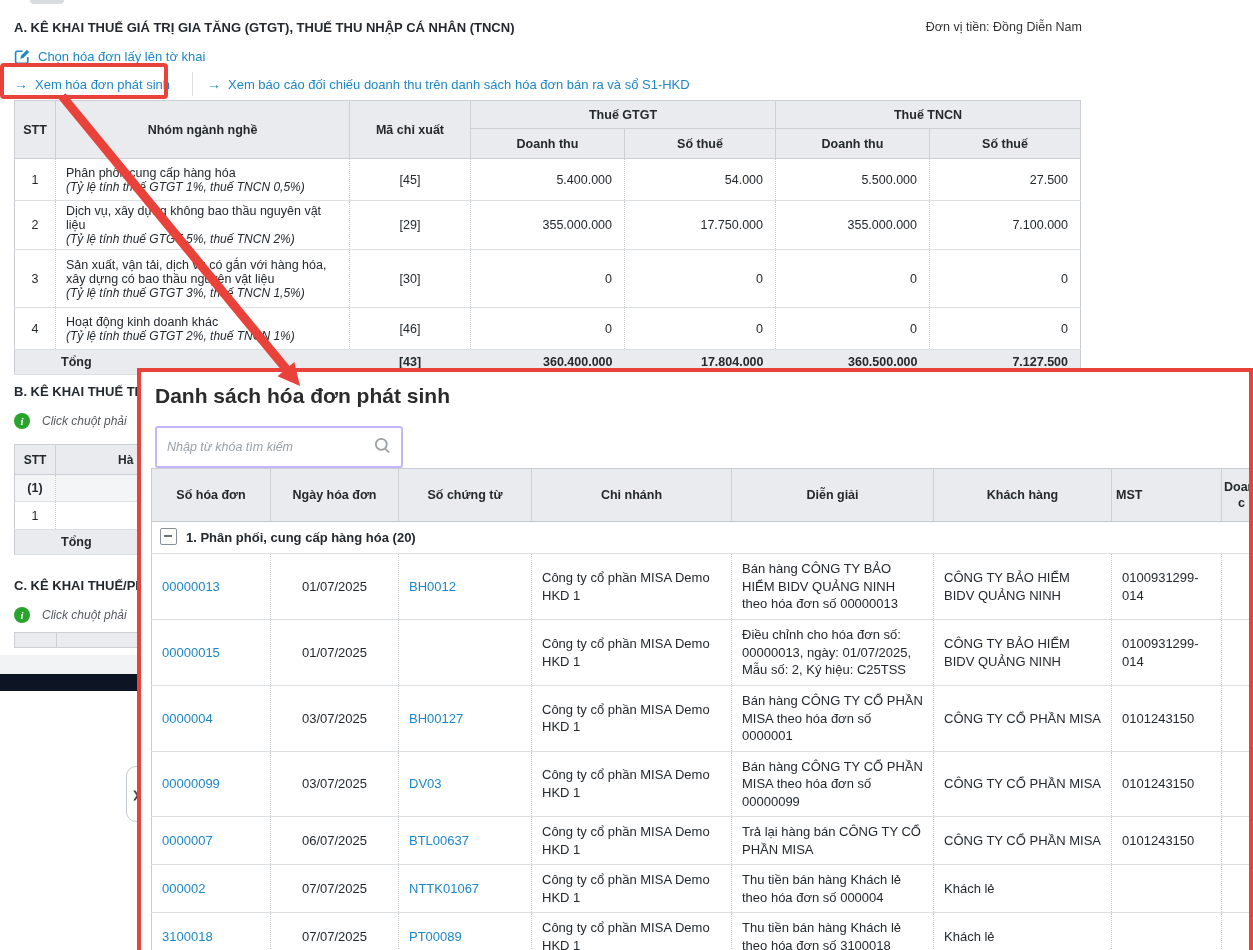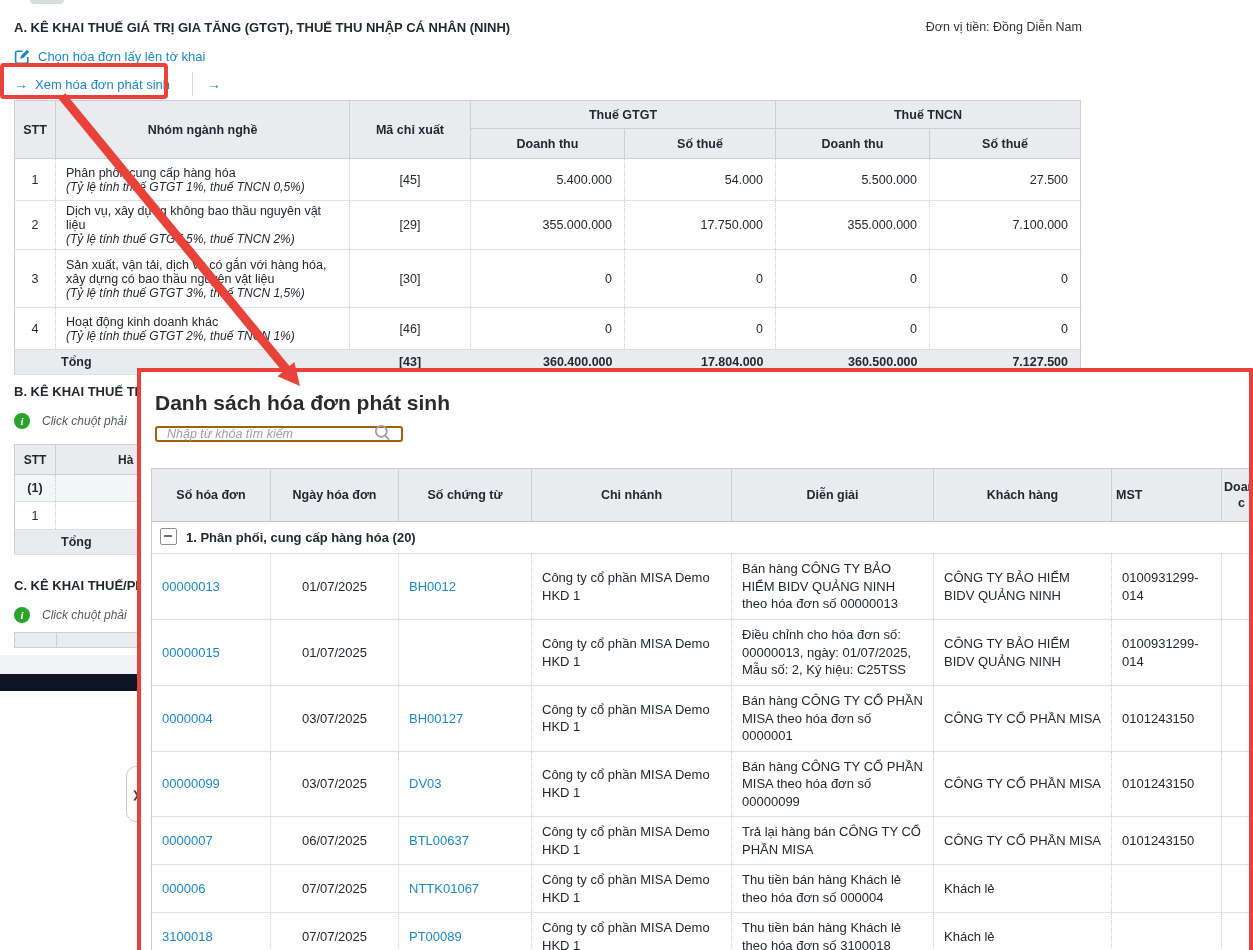--- a/index.html
+++ b/index.html
@@ -50,22 +50,22 @@
   .navy-bar{left:0;top:674px;width:205px;height:17px;background:#0d1524;}
 
   
   .edge-tab{left:126px;top:766px;width:18px;height:54px;background:#fff;border:1px solid #c6cbd0;
             border-radius:10px 0 0 10px;display:flex;align-items:center;justify-content:center;
             color:#444;font-size:10px;z-index:5;cursor:pointer;}
 
   
   .popup{left:137px;top:368px;width:1116px;height:590px;background:#fff;border:4px solid #e8423a;border-bottom:none;
          box-sizing:border-box;overflow:hidden;z-index:10;}
-  .pp-title{position:absolute;left:14px;top:12px;font-size:21px;font-weight:700;color:#2b2b2b;margin-top:7px;}
-  .pp-search{position:absolute;left:14px;top:54px;width:248px;height:16px;border:2px solid #a16207;border-radius:3px;
+  .pp-title{position:absolute;left:14px;top:12px;font-size:21px;font-weight:700;color:#2b2b2b;}
+  .pp-search{position:absolute;left:14px;top:54px;width:248px;height:42px;border:2px solid #c4b5fd;border-radius:3px;
              box-sizing:border-box;display:flex;align-items:center;background:#fff;}
   .pp-search input{flex:1;border:none;outline:none;font-style:italic;font-size:12.5px;color:#555;padding:0 4px 0 10px;
                    font-family:"Liberation Sans",sans-serif;background:transparent;}
   .pp-search input::placeholder{color:#9aa0a6;font-style:italic;}
   .pp-search .mag{flex:0 0 22px;margin-right:6px;}
   .ptbl-wrap{position:absolute;left:10px;top:96px;}
   .ptbl{width:1130px;font-size:13px;border:1px solid #c9cdd2;}
   .ptbl th{background:#e9ebee;font-weight:700;border-right:1px solid #ccd0d4;border-bottom:1px solid #c3c7cb;
            padding:6px 4px;height:40px;font-size:12.5px;overflow:hidden;}
   .ptbl td{border-bottom:1px solid #dde0e3;border-right:1px dotted #c8ccd0;padding:6px 10px;vertical-align:middle;
@@ -83,38 +83,39 @@
   .red-box{left:0;top:63px;width:168px;height:36px;border:4px solid #e8423a;border-radius:4px;box-sizing:border-box;z-index:50;}
   .arrow-svg{left:0;top:0;width:1253px;height:950px;z-index:40;pointer-events:none;}
 </style>
 </head>
 <body>
 
 <div class="stage">
 
   <div class="abs top-frag"></div>
 
-  <div class="abs a-title">A. KÊ KHAI THUẾ GIÁ TRỊ GIA TĂNG (GTGT), THUẾ THU NHẬP CÁ NHÂN (NINH)</div>
+  <div class="abs a-title">A. KÊ KHAI THUẾ GIÁ TRỊ GIA TĂNG (GTGT), THUẾ THU NHẬP CÁ NHÂN (TNCN)</div>
   <div class="abs a-cur">Đơn vị tiền: Đồng Diễn Nam</div>
 
   <div class="abs link-row1">
     <span style="display:flex">
       <svg width="17" height="17" viewBox="0 0 16 16">
           <path d="M13 8.5v4.3c0 .9-.7 1.7-1.7 1.7H3.2c-.9 0-1.7-.8-1.7-1.7V4.7C1.5 3.8 2.3 3 3.2 3h4.9" fill="none" stroke="#1d87c6" stroke-width="1.5"></path>
           <path d="M12.2 1.6l2.1 2.1-5.6 5.6-2.8.7.7-2.8z" fill="#1d87c6"></path>
         </svg>
     </span>
     <a class="lnk">Chọn hóa đơn lấy lên tờ khai</a>
   </div>
 
   <div class="abs link-row2">
     <span class="arrow-glyph">→</span>
     <a class="lnk">Xem hóa đơn phát sinh</a>
     <span class="vsep"></span>
     <span class="arrow-glyph">→</span>
+    <a class="lnk">Xem báo cáo đối chiếu doanh thu trên danh sách hóa đơn bán ra và sổ S1-HKD</a>
   </div>
 
   <div class="abs mtbl-wrap">
     <table class="mtbl">
       <colgroup>
           <col style="width:41px">
           <col style="width:294px">
           <col style="width:121px">
           <col style="width:154px">
           <col style="width:151px">
@@ -313,21 +314,21 @@
           <td><a>0000007</a></td>
           <td class="ctr">06/07/2025</td>
           <td><a>BTL00637</a></td>
           <td>Công ty cổ phần MISA Demo HKD 1</td>
           <td>Trả lại hàng bán CÔNG TY CỔ PHẦN MISA</td>
           <td>CÔNG TY CỔ PHẦN MISA</td>
           <td>0101243150</td>
           <td></td>
         </tr>
         <tr style="height:48px">
-          <td><a>000006</a></td>
+          <td><a>000002</a></td>
           <td class="ctr">07/07/2025</td>
           <td><a>NTTK01067</a></td>
           <td>Công ty cổ phần MISA Demo HKD 1</td>
           <td>Thu tiền bán hàng Khách lẻ theo hóa đơn số 000004</td>
           <td>Khách lẻ</td>
           <td></td>
           <td></td>
         </tr>
         <tr style="height:48px">
           <td><a>3100018</a></td>

